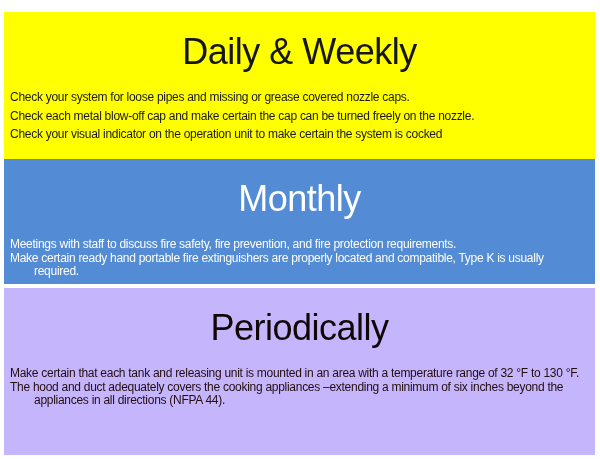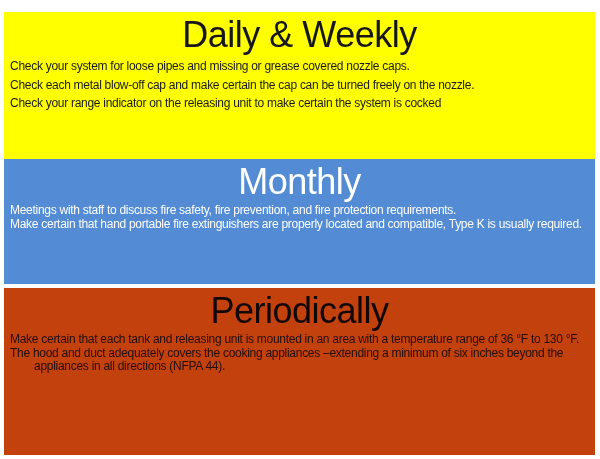--- a/index.html
+++ b/index.html
@@ -13,24 +13,24 @@
   }
   .band {
     position: absolute;
     left: 4px;
     width: 591px;
     overflow: hidden;
     box-sizing: border-box;
   }
   .band-daily   { top: 12px;  height: 147px; background: #ffff00; }
   .band-monthly { top: 159px; height: 125px; background: #538cd5; }
-  .band-periodic{ top: 288px; height: 167px; background: #c2410c; }
+  .band-periodic{ top: 288px; height: 167px; background: #c4b5fd; }
 
   .band h1 {
-    margin: 0;
+    margin: 17px;
     text-align: center;
     font-size: 36px;
     font-weight: 400;
     line-height: 45px;
     letter-spacing: -0.5px;
     white-space: nowrap;
   }
   .band-daily h1    { color: #161616; }
   .band-monthly h1  { color: #ffffff; }
   .band-periodic h1 { color: #120707; }
@@ -56,33 +56,33 @@
 </head>
 <body>
 
 <div class="slide">
 
   <section class="band band-daily">
     <h1>Daily &amp; Weekly</h1>
     <div class="body">
       <p class="para">Check your system for loose pipes and missing or grease covered nozzle caps.</p>
       <p class="para">Check each metal blow-off cap and make certain the cap can be turned freely on the nozzle.</p>
-      <p class="para">Check your range indicator on the releasing unit to make certain the system is cocked</p>
+      <p class="para">Check your visual indicator on the operation unit to make certain the system is cocked</p>
     </div>
   </section>
 
   <section class="band band-monthly">
     <h1>Monthly</h1>
     <div class="body">
       <p class="para">Meetings with staff to discuss fire safety, fire prevention, and fire protection requirements.</p>
-      <p class="para">Make certain that hand portable fire extinguishers are properly located and compatible, Type K is usually required.</p>
+      <p class="para">Make certain ready hand portable fire extinguishers are properly located and compatible, Type K is usually required.</p>
     </div>
   </section>
 
   <section class="band band-periodic">
     <h1>Periodically</h1>
     <div class="body">
-      <p class="para">Make certain that each tank and releasing unit is mounted in an area with a temperature range of 36 °F to 130 °F.</p>
+      <p class="para">Make certain that each tank and releasing unit is mounted in an area with a temperature range of 32 °F to 130 °F.</p>
       <p class="para">The hood and duct adequately covers the cooking appliances –extending a minimum of six inches beyond the appliances in all directions (NFPA 44).</p>
     </div>
   </section>
 
 </div>
 
 </body></html>

